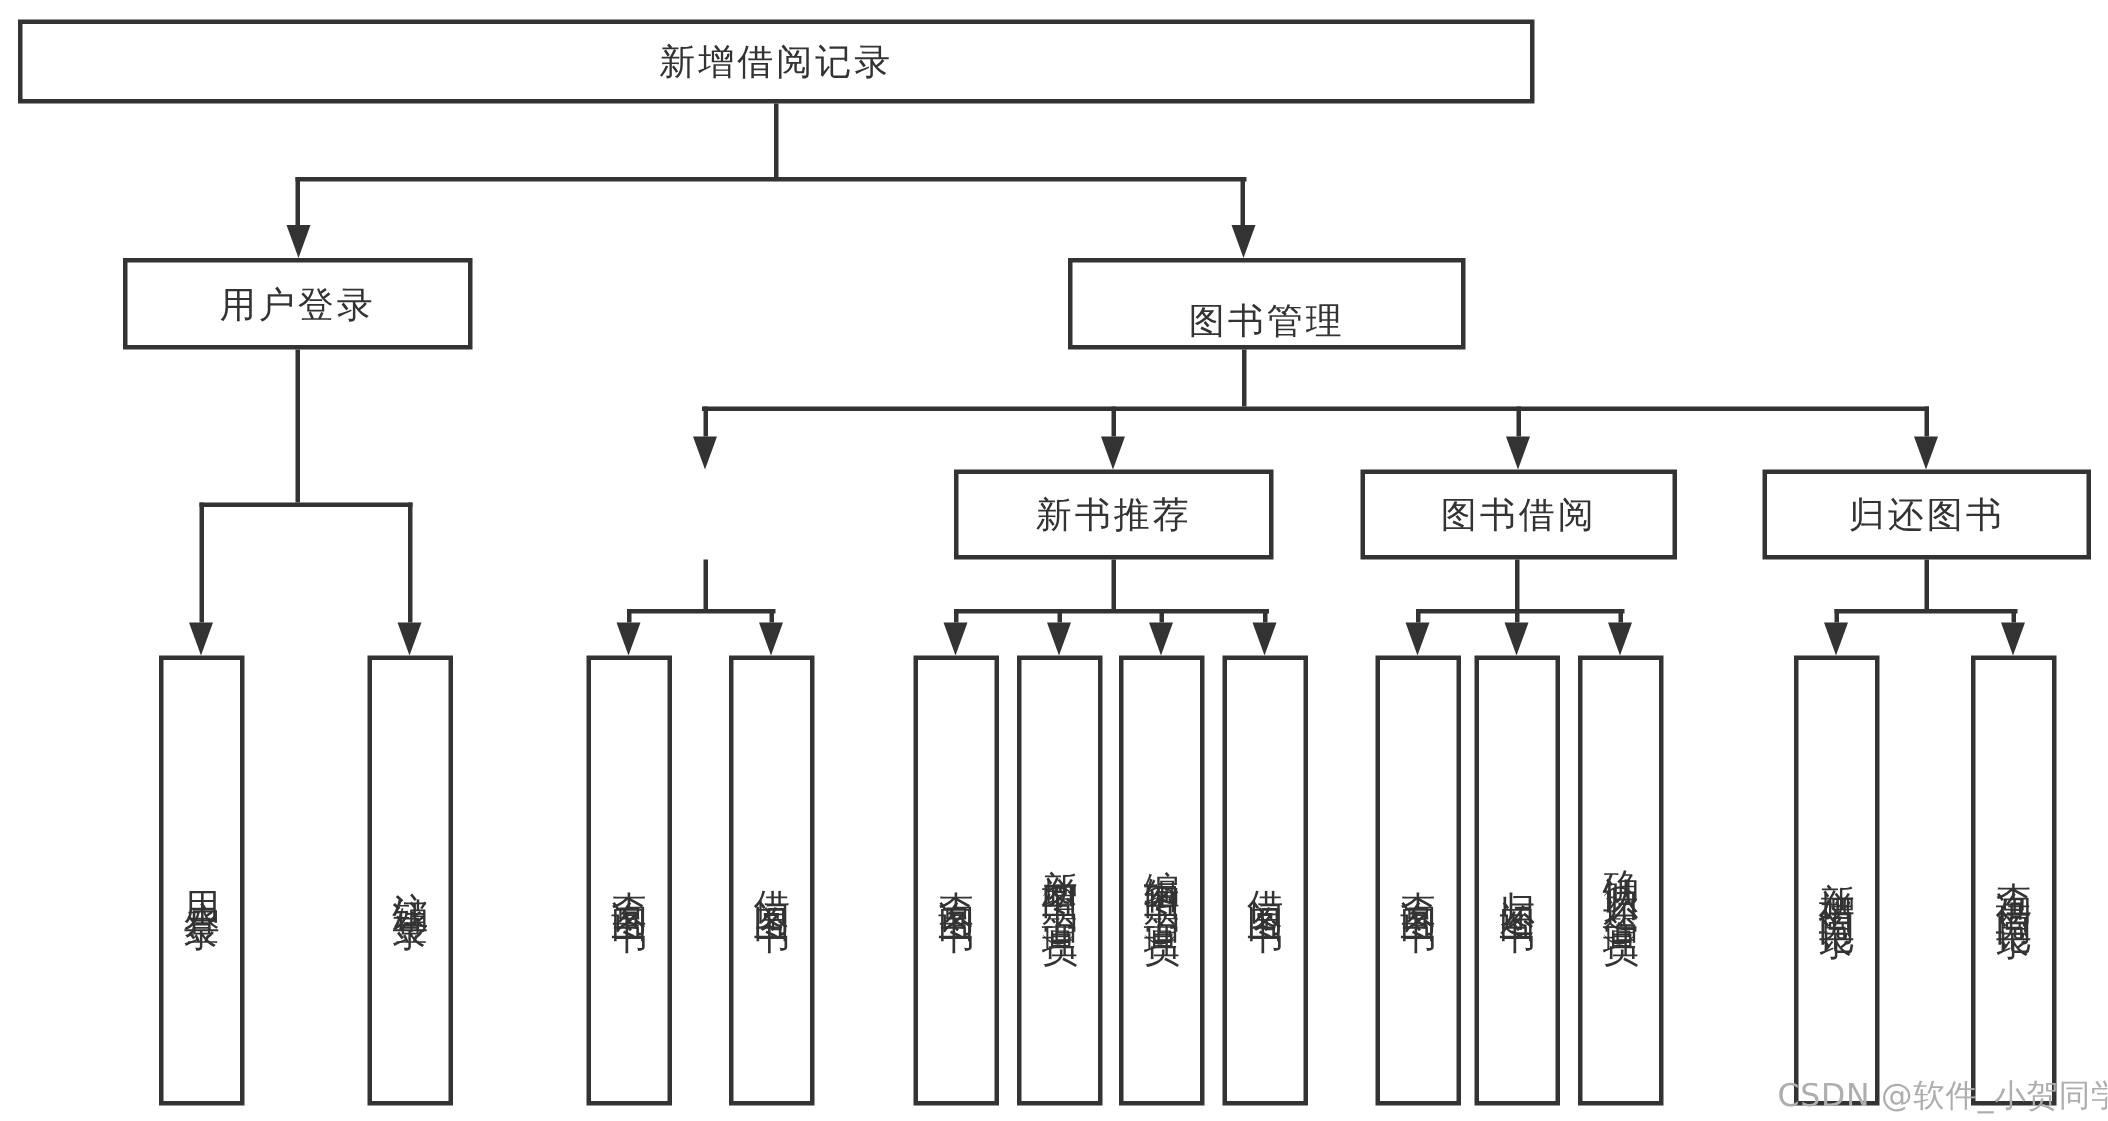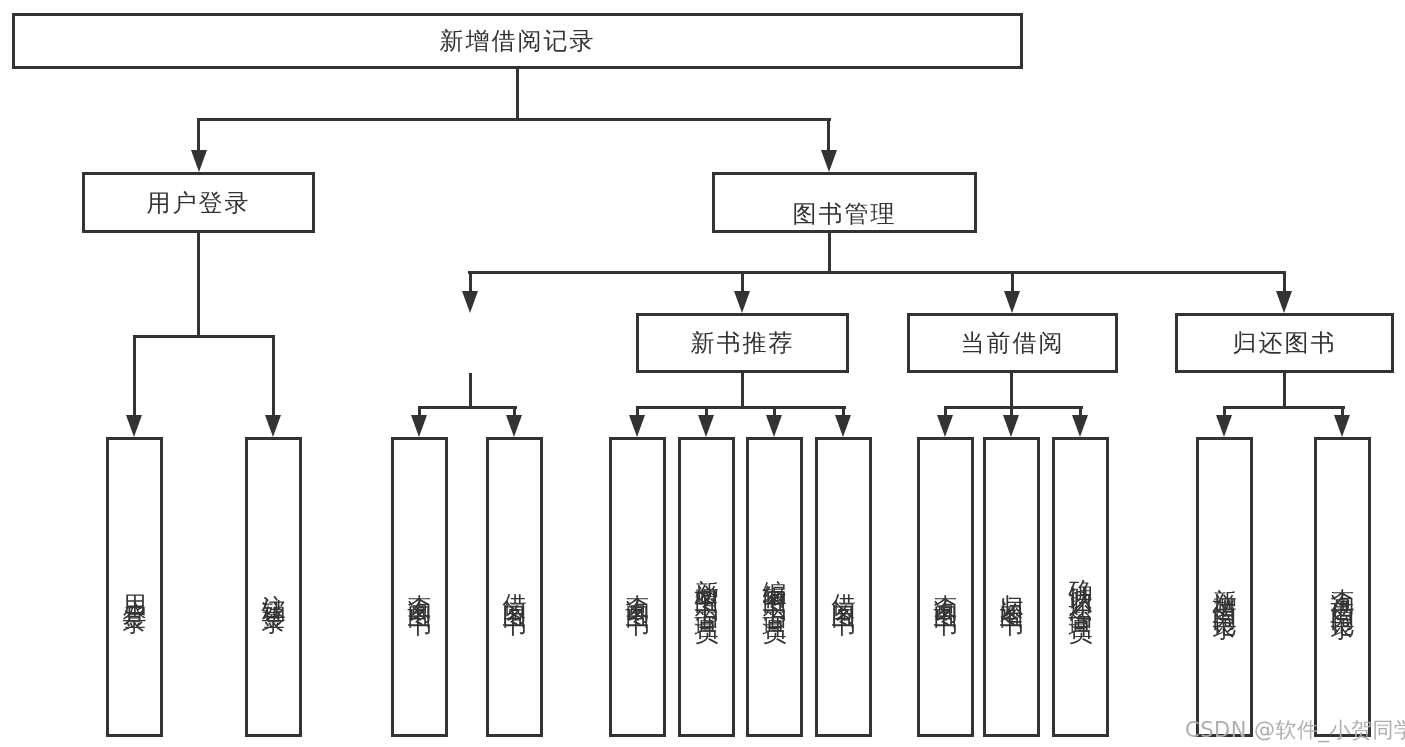--- a/index.html
+++ b/index.html
@@ -70,21 +70,21 @@
     <span class="lbl">用户登录</span>
   </div>
   <div class="box" style="left:712px;top:172px;width:265px;height:61px;align-items:flex-end;">
     <span class="lbl">图书管理</span>
   </div>
 
   <div class="box" style="left:636px;top:313px;width:213px;height:60px;">
     <span class="lbl">新书推荐</span>
   </div>
   <div class="box" style="left:907px;top:313px;width:211px;height:60px;">
-    <span class="lbl">当前借阅</span>
+    <span class="lbl">图书借阅</span>
   </div>
   <div class="box" style="left:1175px;top:313px;width:219px;height:60px;">
     <span class="lbl">归还图书</span>
   </div>
 
   <div class="box v" style="left:106px;top:437px;width:57px;height:300px;">
     <span class="lbl">用户登录</span>
   </div>
   <div class="box v" style="left:245px;top:437px;width:57px;height:300px;">
     <span class="lbl">注销登录</span>

